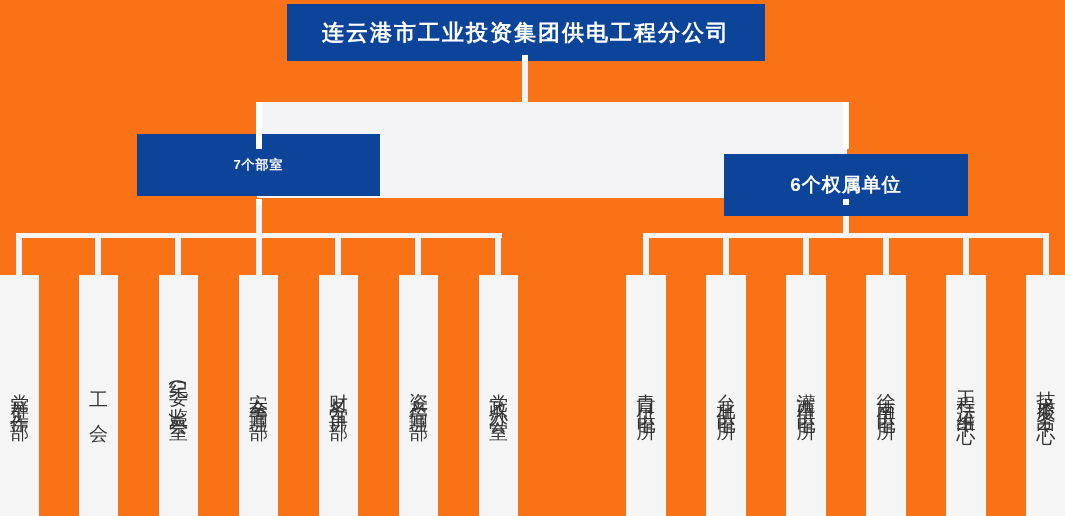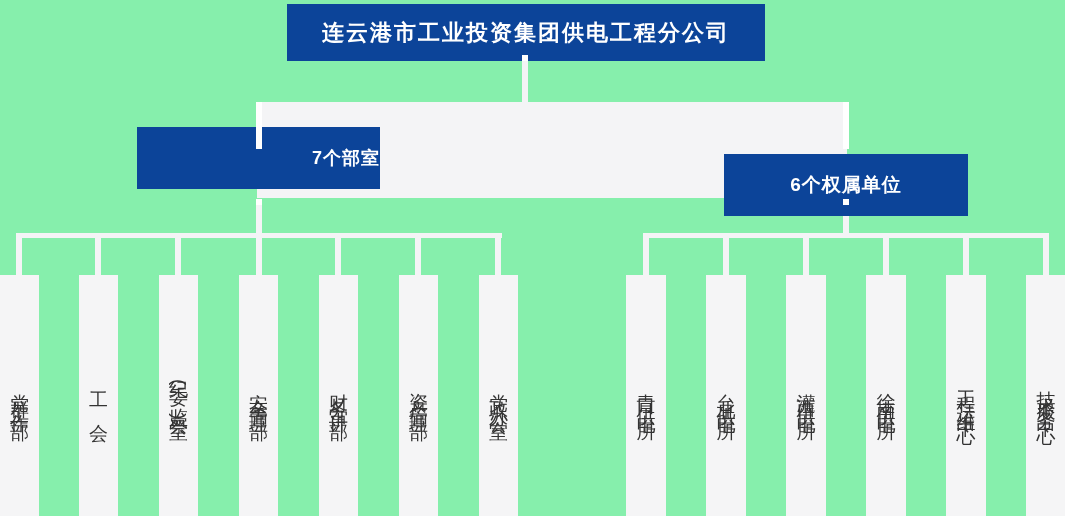--- a/index.html
+++ b/index.html
@@ -1,38 +1,38 @@
 <!DOCTYPE html>
 <html style="--blue: #0c4499; --gray: #f4f4f6; --graycol: #f5f5f6;"><head>
 <meta charset="utf-8">
 <style>
   html, body { margin: 0; padding: 0; background: #ffffff; }
   .stage {
     position: relative;
     width: 1065px;
     height: 516px;
-    background: #86efac;
+    background: #f97316;
     overflow: hidden;
     font-family: "Liberation Sans", "DejaVu Sans", sans-serif;
   }
   .abs { position: absolute; }
 
   
   .node {
     position: absolute;
     background: var(--blue);
     color: #ffffff;
     display: flex;
     align-items: center;
     justify-content: center;
     font-weight: bold;
     z-index: 3;
   }
   .node.root  { left: 287px; top: 4px;   width: 478px; height: 57px; font-size: 22px; letter-spacing: 2px; }
-  .node.left  { left: 137px; top: 127px; width: 243px; height: 62px; font-size: 18px; letter-spacing: 1px; justify-content: flex-end; }
+  .node.left  { left: 137px; top: 134px; width: 243px; height: 62px; font-size: 13px; letter-spacing: 1px; }
   .node.right { left: 724px; top: 143px; width: 244px; height: 62px; font-size: 19px; letter-spacing: 1px; margin-top: 11px; }
 
   
   .band { left: 257px; top: 102px; width: 590px; height: 96px; background: var(--gray); z-index: 1; }
 
   
   .vline { width: 6px; background: var(--gray); z-index: 2; }
   .hbar  { height: 5px; background: var(--gray); z-index: 2; }
   .wline { width: 6px; background: #ffffff; z-index: 4; }
 

